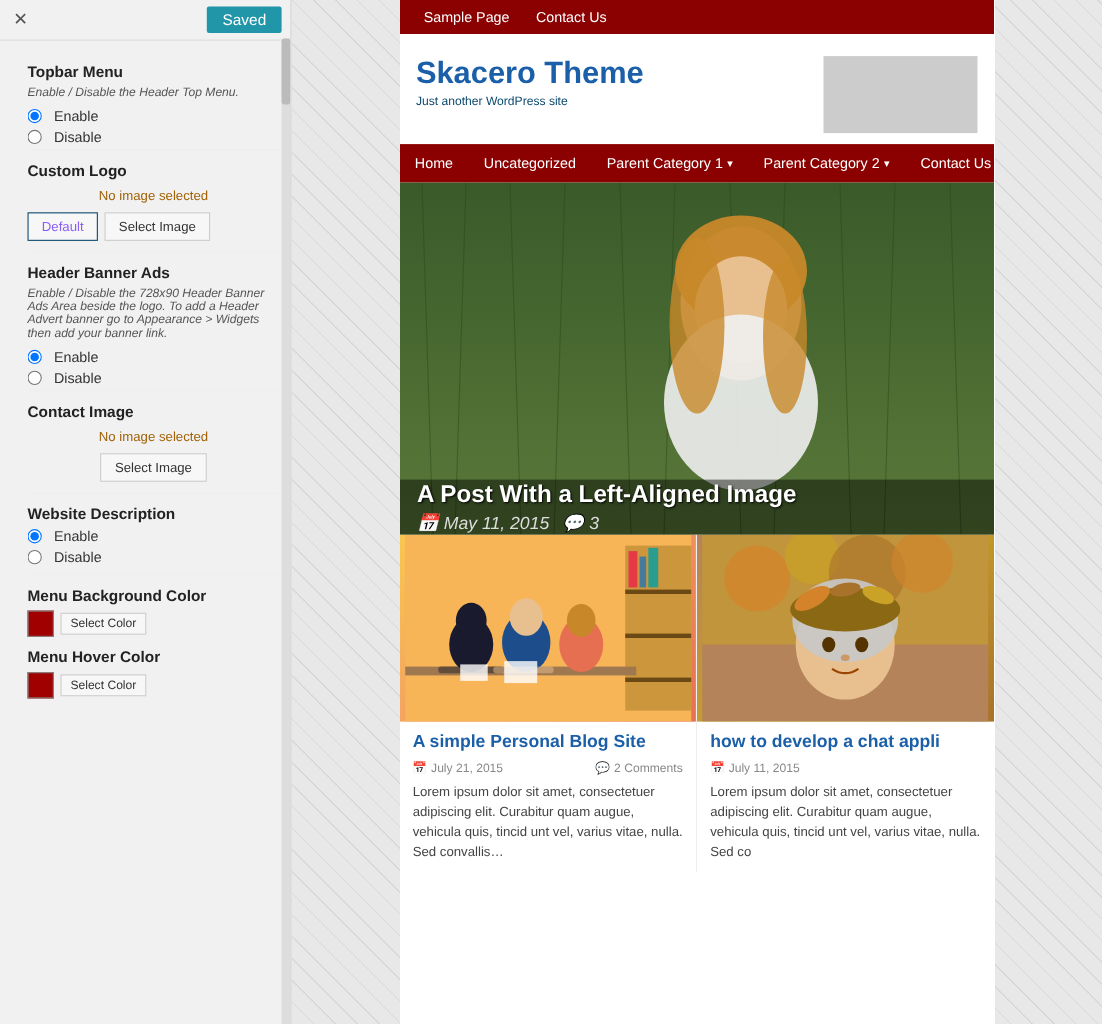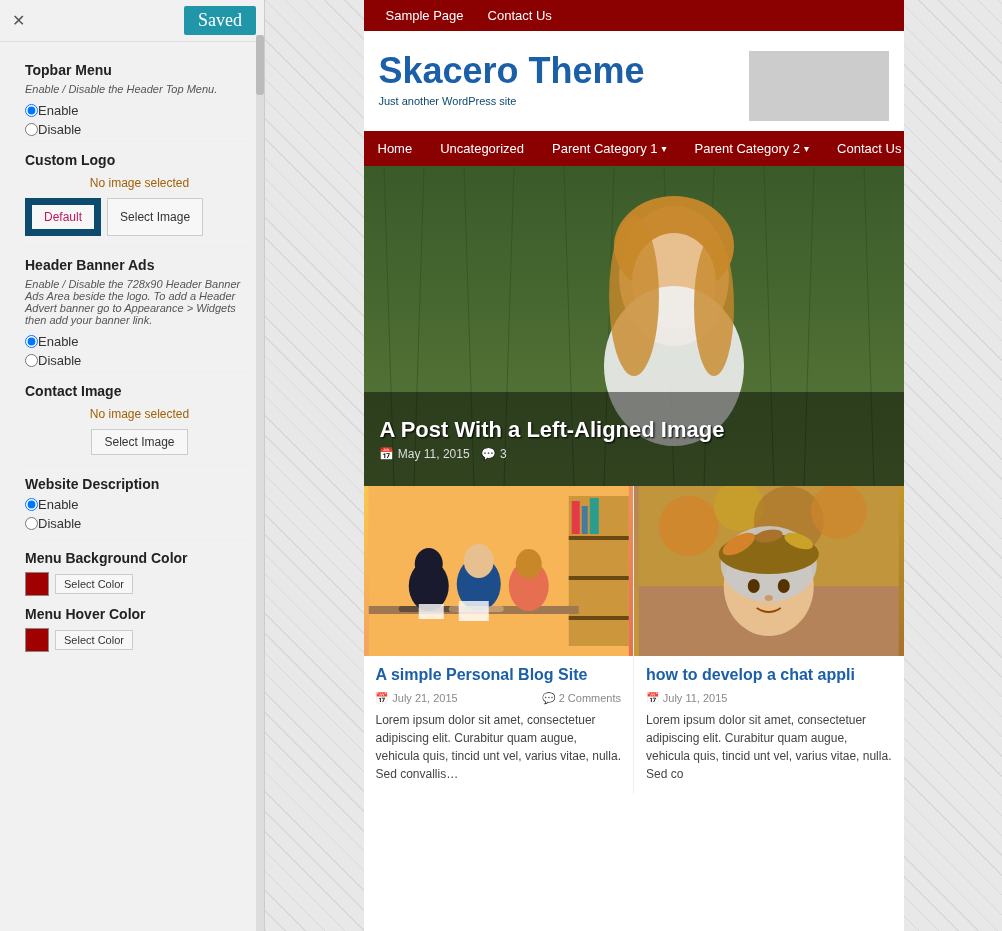--- a/index.html
+++ b/index.html
@@ -43,34 +43,34 @@
       margin-top: 10px;
     }
 
     .section-desc {
       font-size: 11px;
       color: #555;
       margin-bottom: 8px;
       font-style: italic;
     }
 
-    .radio-group { margin-bottom: 4px; display: flex; gap: 0; }
+    .radio-group { margin-bottom: 4px; display: flex; gap: 11px; }
     .radio-group label { font-size: 13px; color: #333; }
 
     .no-image-text { font-size: 12px; color: #a16207; text-align: center; margin: 8px 0; }
 
     .btn-row { display: flex; gap: 6px; margin-bottom: 10px; }
 
     .btn-default {
       background: #f7f7f7;
-      border: 7px solid #0c4a6e;
+      border: 1px solid #0c4a6e;
       padding: 5px 12px;
       font-size: 12px;
       cursor: pointer;
-      color: #be185d;
+      color: #8b5cf6;
     }
 
     .btn-select-image {
       background: #f7f7f7;
       border: 1px solid #ccc;
       padding: 5px 12px;
       font-size: 12px;
       cursor: pointer;
       color: #333;
     }
@@ -118,24 +118,23 @@
       cursor: pointer;
       color: #555;
       padding: 0 4px;
     }
 
     .saved-btn {
       background: #2196a8;
       border: none;
       color: #fff;
       padding: 4px 14px;
-      font-size: 18px;
+      font-size: 14px;
       cursor: pointer;
       border-radius: 2px;
-      font-family: Liberation Serif, serif;
     }
 
     
     #right-panel {
       flex: 1;
       display: flex;
       flex-direction: column;
       overflow: hidden;
       background: #e8e8e8;
     }
@@ -186,21 +185,21 @@
       background: #fff;
       padding: 20px 15px 10px 15px;
       display: flex;
       align-items: flex-start;
       gap: 10px;
     }
 
     .site-title-block { flex: 1; }
 
     .site-title {
-      font-size: 36px;
+      font-size: 28px;
       font-weight: bold;
       color: #1a5fa8;
       line-height: 1.1;
     }
 
     .site-tagline {
       font-size: 11px;
       color: #0c4a6e;
       margin-top: 4px;
     }
@@ -241,36 +240,37 @@
       position: relative;
       overflow: hidden;
     }
 
     .featured-img-overlay {
       position: absolute;
       bottom: 0;
       left: 0;
       right: 0;
       background: rgba(0,0,0,0.45);
-      padding: 25px 16px;
+      padding: 0 16px;
     }
 
     .featured-post-title {
       color: #fff;
       font-size: 22px;
       font-weight: bold;
       text-shadow: 1px 1px 2px #000;
     }
 
     .featured-post-meta {
       color: #ddd;
-      font-size: 12px;
+      font-size: 16px;
       margin-top: 4px;
       display: flex;
       gap: 12px;
+      font-style: italic;
     }
 
     
     .post-grid {
       display: flex;
       gap: 0;
       padding: 0;
     }
 
     .post-card {

